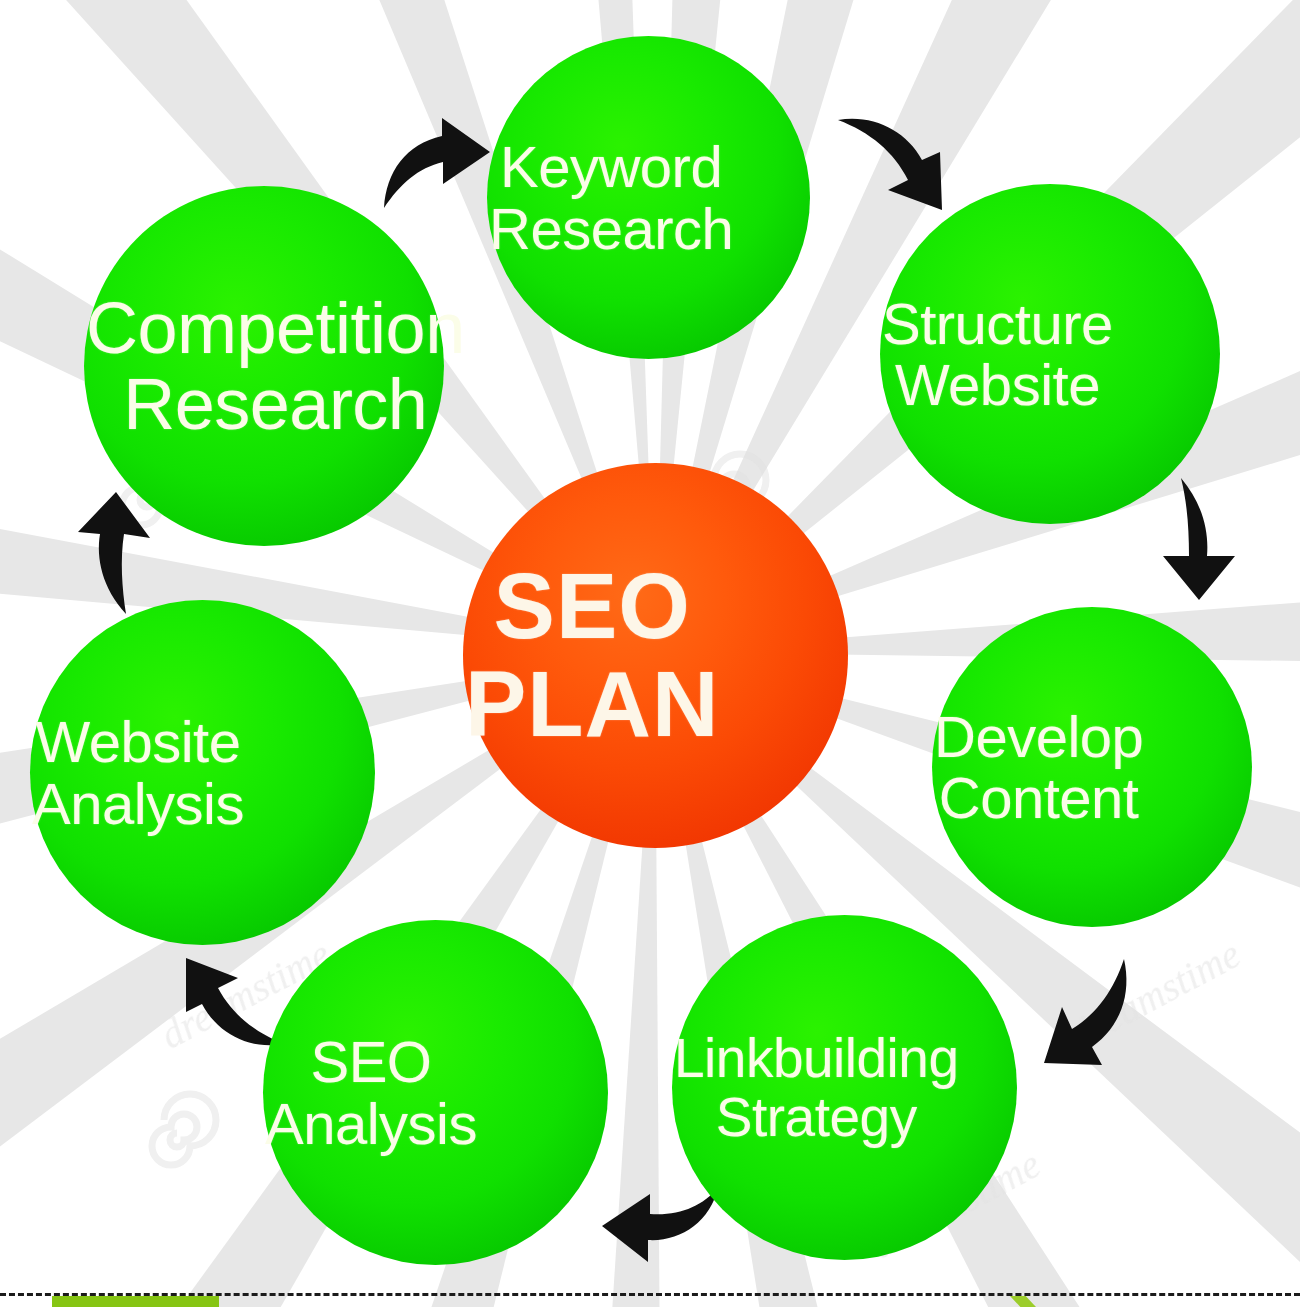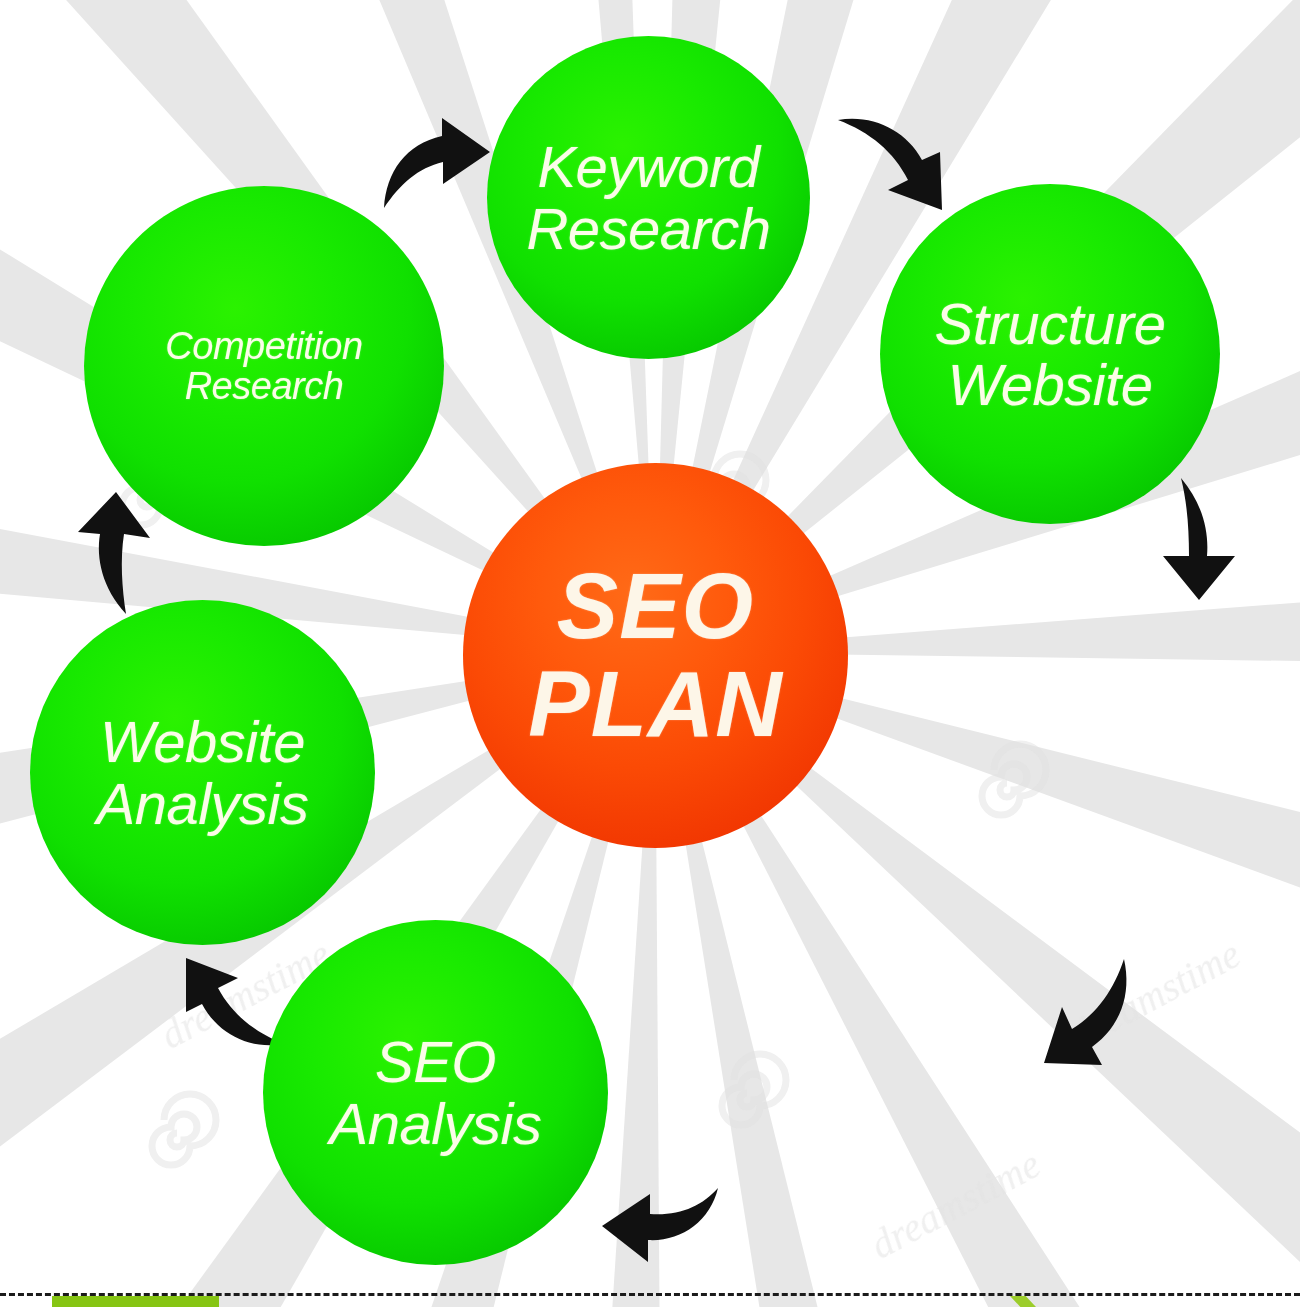--- a/index.html
+++ b/index.html
@@ -35,24 +35,23 @@
     height: 1307px;
     pointer-events: none;
   }
 
   
   .node {
     position: absolute;
     border-radius: 50%;
     display: flex;
     align-items: center;
-    justify-content: center;
+    justify-content: flex-start;
     text-align: center;
     box-sizing: border-box;
-    font-style: italic;
   }
   .node-green {
     background: radial-gradient(circle at 42% 34%,
                 #2bf200 0%,
                 #19ea00 32%,
                 #10e000 55%,
                 #07c900 78%,
                 #0fb903 92%,
                 #17a808 100%);
   }
@@ -88,21 +87,21 @@
   #node-keyword-research   { left: 487px;  top: 36px;   width: 323px;  height: 323px; }
   #node-structure-website  { left: 880px;  top: 184px;  width: 340px;  height: 340px; }
   #node-develop-content    { left: 932px;  top: 607px;  width: 320px;  height: 320px; }
   #node-linkbuilding       { left: 672px;  top: 915px;  width: 345px;  height: 345px; }
   #node-seo-analysis       { left: 263px;  top: 920px;  width: 345px;  height: 345px; }
   #node-website-analysis   { left: 30px;   top: 600px;  width: 345px;  height: 345px; }
   #node-competition        { left: 84px;   top: 186px;  width: 360px;  height: 360px; }
   #node-seo-plan           { left: 463px;  top: 463px;  width: 385px;  height: 385px; }
 
   #node-linkbuilding .node-label { font-size: 55px; }
-  #node-competition .node-label  { font-size: 38px; }
+  #node-competition .node-label  { font-size: 72px; }
 
   
   .arrow {
     position: absolute;
   }
 
   
   #bottom-rule {
     position: absolute;
     left: 0;
@@ -217,21 +216,29 @@
   <div class="node node-green" id="node-keyword-research">
     <span class="node-label green-label">Keyword
 Research</span>
   </div>
 
   <div class="node node-green" id="node-structure-website">
     <span class="node-label green-label">Structure
 Website</span>
   </div>
 
-
+  <div class="node node-green" id="node-develop-content">
+    <span class="node-label green-label">Develop
+Content</span>
+  </div>
+
+  <div class="node node-green" id="node-linkbuilding">
+    <span class="node-label green-label">Linkbuilding
+Strategy</span>
+  </div>
 
   <div class="node node-green" id="node-seo-analysis">
     <span class="node-label green-label">SEO
 Analysis</span>
   </div>
 
   <div class="node node-green" id="node-website-analysis">
     <span class="node-label green-label">Website
 Analysis</span>
   </div>

